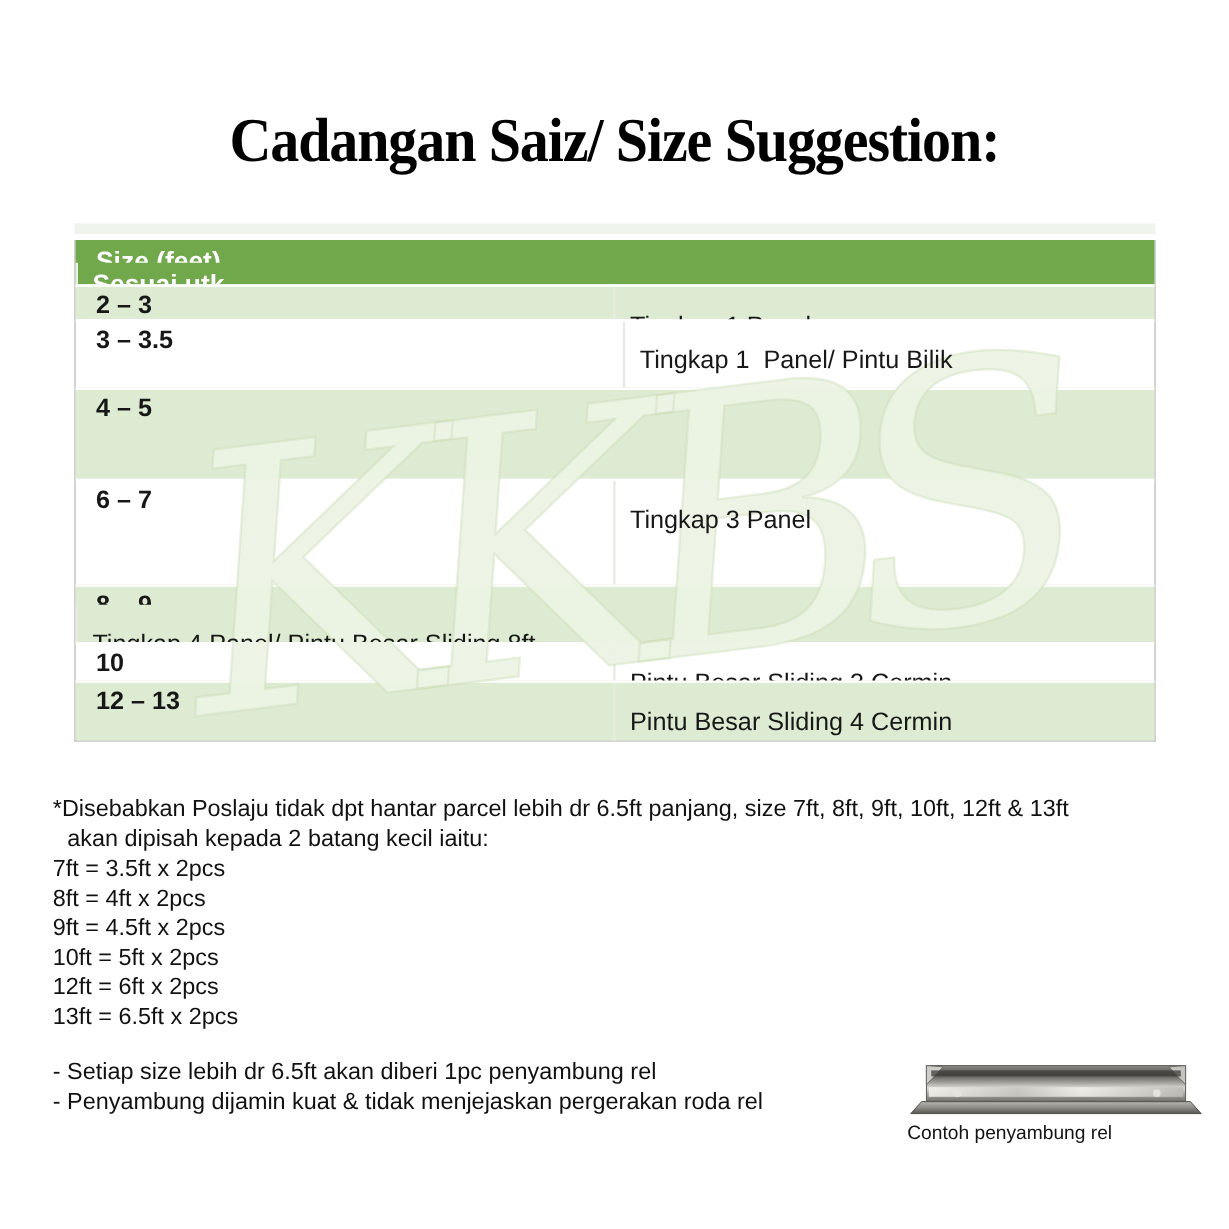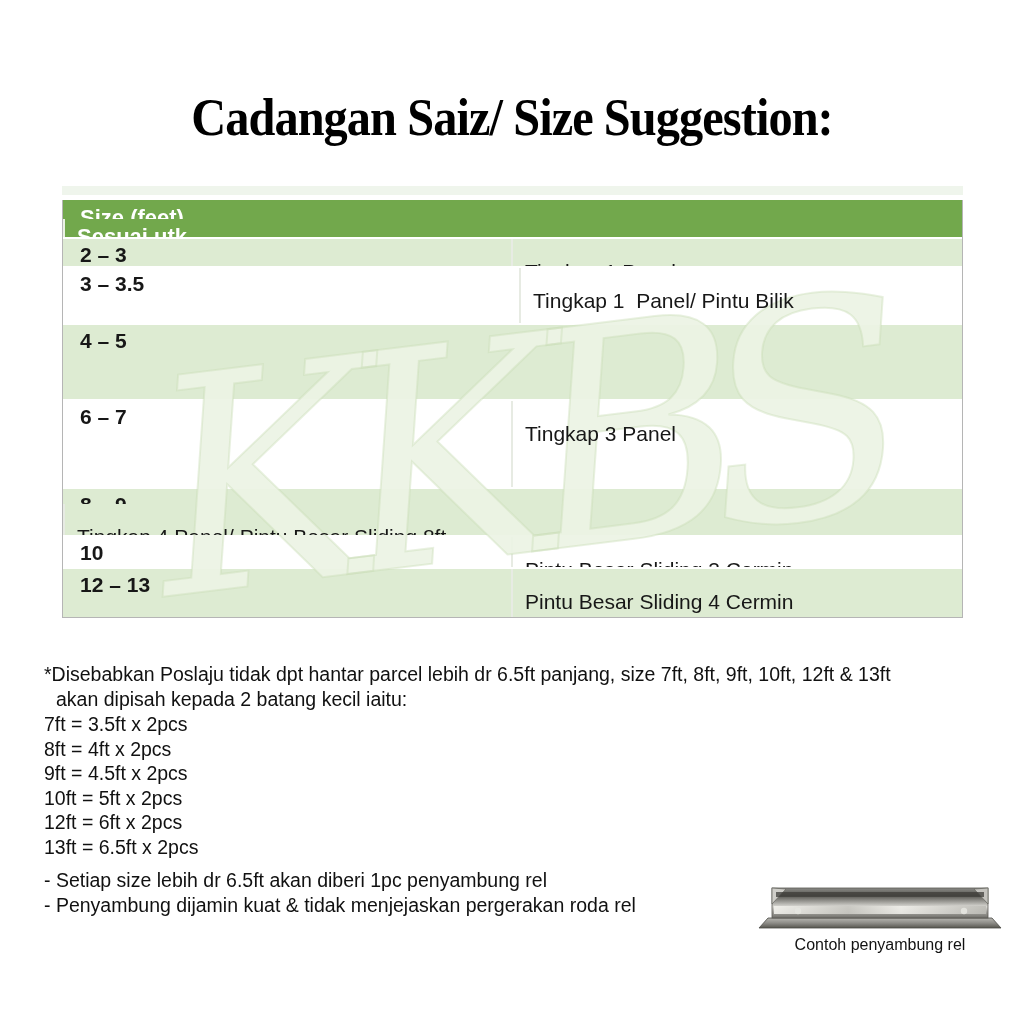--- a/index.html
+++ b/index.html
@@ -100,31 +100,30 @@
   
   .notes{
     position:absolute;
     top:662px; left:44px; width:930px;
     font-size:19.5px;
     line-height:24.5px;
     color:#111;
   }
   .notes .indent{padding-left:12px;}
   .split-list{margin-top:1px;}
-  .extras{margin-top:9px;}
+  .extras{margin-top:22px;}
 
   
   .connector{
     position:absolute;
     top:880px; left:756px; width:248px;
   }
   .connector svg{display:block;}
   .connector-caption{
     margin-top:4px;
-    text-align:center;
     font-size:16px;
     color:#121212;
   }
 </style>
 </head>
 <body>
 
 <div class="page-title">Cadangan Saiz/ Size Suggestion:</div>
 
 <div class="faint-stripe"></div>

